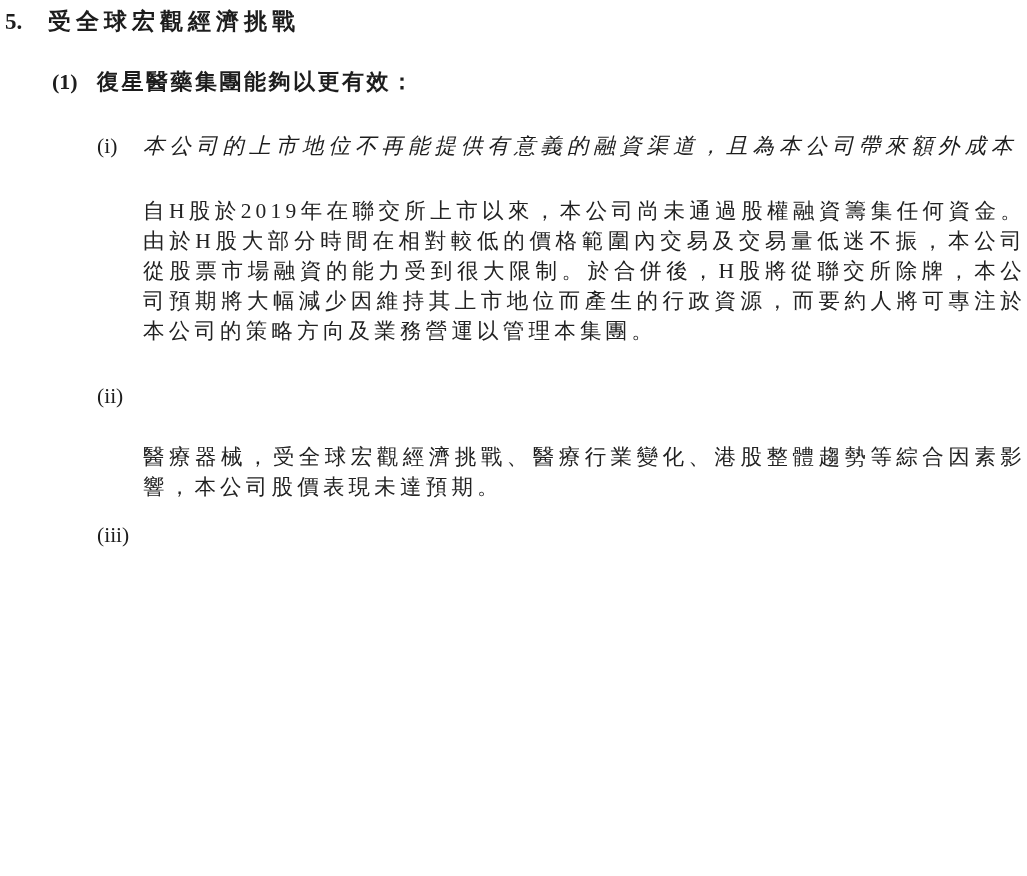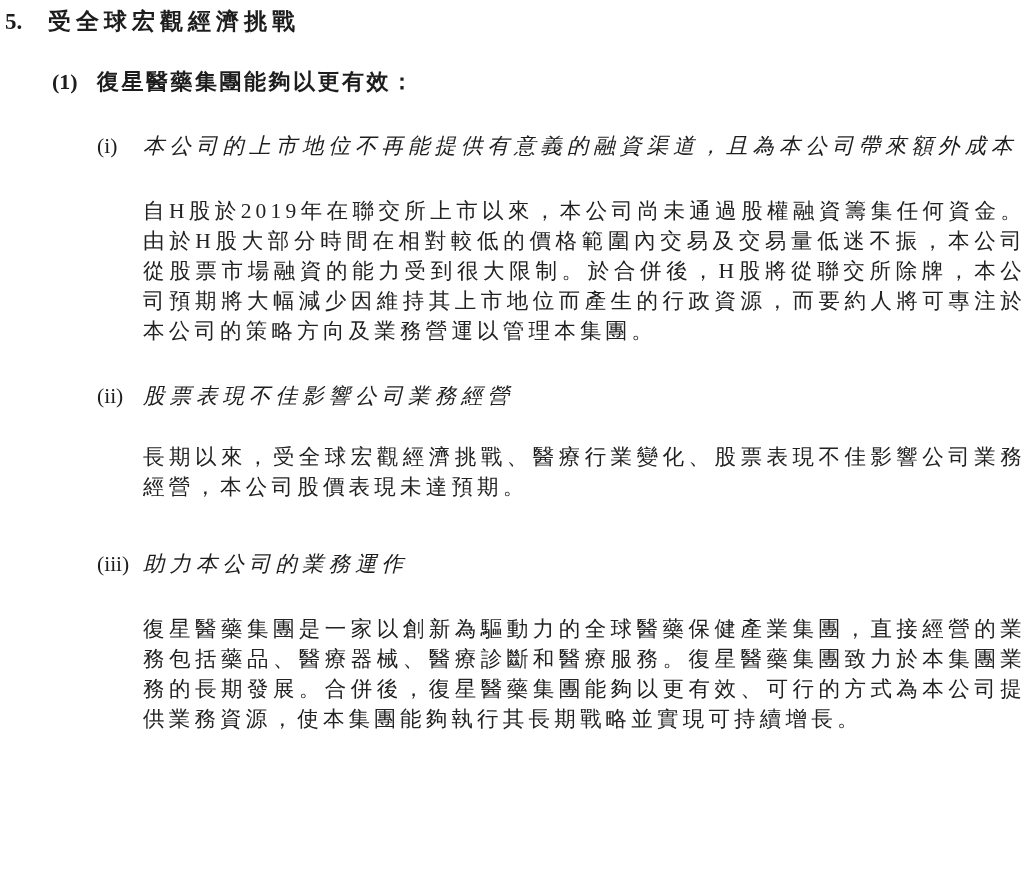--- a/index.html
+++ b/index.html
@@ -56,21 +56,21 @@
     min-width: 46px;
     font-style: normal;
     letter-spacing: 0;
   }
   .h3-title {
     font-style: italic;
     letter-spacing: 5px;
     text-align: right;
   }
   .mt-36 { margin-top: 36px; }
-  .mt-34 { margin-top: 48px; font-family: Liberation Serif, serif; }
+  .mt-34 { margin-top: 19px; font-family: Liberation Serif, serif; }
   
   .para {
     margin: 32px 0 0 143px;
     width: 883px;
     font-size: 21.5px;
     line-height: 30px;
     letter-spacing: 4.2px;
     text-align: justify;
     word-break: break-all;
     color: #222222;
@@ -93,23 +93,20 @@
   </div>
 
   <div class="h3-row mt-36">
     <span class="h3-num">(i)</span>
     <span class="h3-title">本公司的上市地位不再能提供有意義的融資渠道，且為本公司帶來額外成本</span>
   </div>
   <p class="para first">自H股於2019年在聯交所上市以來，本公司尚未通過股權融資籌集任何資金。由於H股大部分時間在相對較低的價格範圍內交易及交易量低迷不振，本公司從股票市場融資的能力受到很大限制。於合併後，H股將從聯交所除牌，本公司預期將大幅減少因維持其上市地位而產生的行政資源，而要約人將可專注於本公司的策略方向及業務營運以管理本集團。</p>
 
   <div class="h3-row mt-36">
     <span class="h3-num">(ii)</span>
-    <span class="h3-title">股票表現不佳影響公司業務經營</span>
   </div>
-  <p class="para">長期以來，受全球宏觀經濟挑戰、醫療行業變化、股票表現不佳影響公司業務經營，本公司股價表現未達預期。</p>
+  <p class="para">醫療器械，受全球宏觀經濟挑戰、醫療行業變化、港股整體趨勢等綜合因素影響，本公司股價表現未達預期。</p>
 
   <div class="h3-row mt-34">
     <span class="h3-num">(iii)</span>
-    <span class="h3-title">助力本公司的業務運作</span>
   </div>
-  <p class="para first">復星醫藥集團是一家以創新為驅動力的全球醫藥保健產業集團，直接經營的業務包括藥品、醫療器械、醫療診斷和醫療服務。復星醫藥集團致力於本集團業務的長期發展。合併後，復星醫藥集團能夠以更有效、可行的方式為本公司提供業務資源，使本集團能夠執行其長期戰略並實現可持續增長。</p>
 
 </main>
 
 </body></html>

